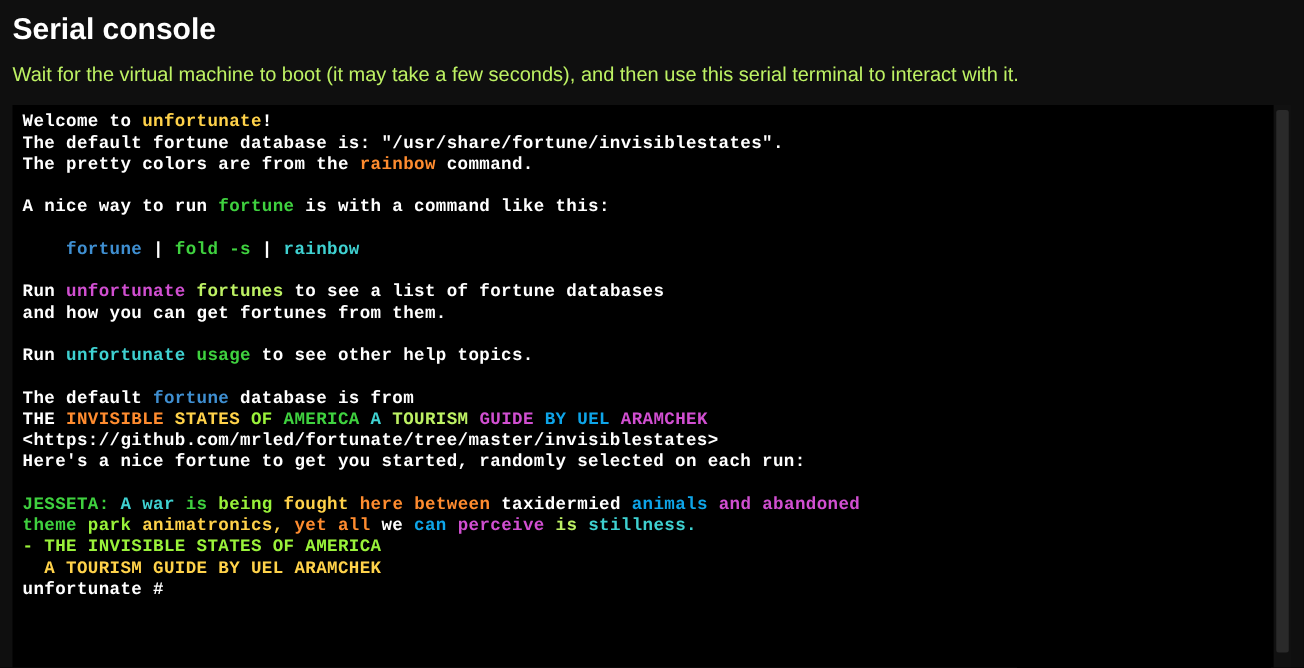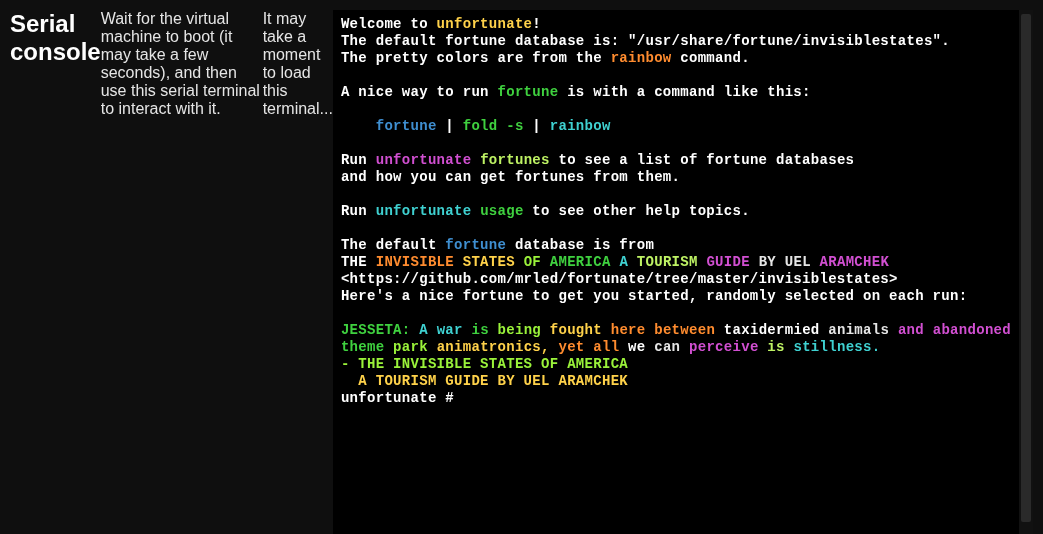--- a/index.html
+++ b/index.html
@@ -10,32 +10,32 @@
     background: #0f0f0f;
     color: #fff;
     font-family: -apple-system, BlinkMacSystemFont, "Segoe UI", Helvetica, Arial, sans-serif;
     overflow: hidden;
   }
   .page {
     padding: 10px 10px 0 10px;
     box-sizing: border-box;
     height: 100%;
     display: flex;
-    flex-direction: row;
+    flex-direction: column;
   }
   h1.title {
     margin: 0 0 14px 0;
     font-size: 24px;
     font-weight: 700;
     color: #fff;
   }
   p.desc {
     margin: 0 0 14px 0;
     font-size: 16px;
-    color: #e5e5e5;
+    color: #bef264;
     font-weight: 400;
   }
   .term-wrap {
     position: relative;
     flex: 1;
     display: flex;
   }
   .terminal {
     flex: 1;
     background: #000;
@@ -65,30 +65,29 @@
   
   .c-green  { color: #3fd13f; }
   .c-lime   { color: #9af23a; text-align: center; }
   .c-cyan   { color: #3fd1d1; }
   .c-blue   { color: #3f8fd1; }
   .c-orange { color: #ff8c2f; }
   .c-red    { color: #ffffff; }
   .c-yellow { color: #ffd24a; }
   .c-magenta{ color: #d14fd1; }
   .c-purple { color: #bef264; }
-  .c-pink   { color: #e5e5e5; }
+  .c-pink   { color: #0ea5e9; }
   .c-white  { color: #fff; }
 </style>
 </head>
 <body>
 
 <div class="page">
   <h1 class="title">Serial console</h1>
   <p class="desc">Wait for the virtual machine to boot (it may take a few seconds), and then use this serial terminal to interact with it.</p>
-  <p class="desc">It may take a moment to load this terminal...</p>
 
   <div class="term-wrap">
     <div class="terminal" id="terminal"><div><span class="c-white">Welcome to </span><span class="c-yellow">unfortunate</span><span class="c-white">!</span></div><div><span class="c-white">The default fortune database is: "/usr/share/fortune/invisiblestates".</span></div><div><span class="c-white">The pretty colors are from the </span><span class="c-orange">rainbow</span><span class="c-white"> command.</span></div><div>&nbsp;</div><div><span class="c-white">A nice way to run </span><span class="c-green">fortune</span><span class="c-white"> is with a command like this:</span></div><div>&nbsp;</div><div><span class="c-blue">    fortune</span><span class="c-white"> | </span><span class="c-green">fold -s</span><span class="c-white"> | </span><span class="c-cyan">rainbow</span></div><div>&nbsp;</div><div><span class="c-white">Run </span><span class="c-magenta">unfortunate</span><span class="c-white"> </span><span class="c-purple">fortunes</span><span class="c-white"> to see a list of fortune databases</span></div><div><span class="c-white">and how you can get fortunes from them.</span></div><div>&nbsp;</div><div><span class="c-white">Run </span><span class="c-cyan">unfortunate</span><span class="c-white"> </span><span class="c-green">usage</span><span class="c-white"> to see other help topics.</span></div><div>&nbsp;</div><div><span class="c-white">The default </span><span class="c-blue">fortune</span><span class="c-white"> database is from</span></div><div><span class="c-red">THE</span><span class="c-white"> </span><span class="c-orange">INVISIBLE</span><span class="c-white"> </span><span class="c-yellow">STATES</span><span class="c-white"> </span><span class="c-lime">OF</span><span class="c-white"> </span><span class="c-green">AMERICA</span><span class="c-white"> </span><span class="c-cyan">A</span><span class="c-white"> </span><span class="c-purple">TOURISM</span><span class="c-white"> </span><span class="c-magenta">GUIDE</span><span class="c-white"> </span><span class="c-pink">BY</span><span class="c-white"> </span><span class="c-pink">UEL</span><span class="c-white"> </span><span class="c-magenta">ARAMCHEK</span></div><div><span class="c-white">&lt;https://github.com/mrled/fortunate/tree/master/invisiblestates&gt;</span></div><div><span class="c-white">Here's a nice fortune to get you started, randomly selected on each run:</span></div><div>&nbsp;</div><div><span class="c-green">JESSETA:</span><span class="c-white"> </span><span class="c-cyan">A</span><span class="c-white"> </span><span class="c-cyan">war</span><span class="c-white"> </span><span class="c-green">is</span><span class="c-white"> </span><span class="c-lime">being</span><span class="c-white"> </span><span class="c-yellow">fought</span><span class="c-white"> </span><span class="c-orange">here</span><span class="c-white"> </span><span class="c-orange">between</span><span class="c-white"> </span><span class="c-red">taxidermied</span><span class="c-white"> </span><span class="c-pink">animals</span><span class="c-white"> </span><span class="c-magenta">and</span><span class="c-white"> </span><span class="c-magenta">abandoned</span></div><div><span class="c-green">theme</span><span class="c-white"> </span><span class="c-lime">park</span><span class="c-white"> </span><span class="c-yellow">animatronics,</span><span class="c-white"> </span><span class="c-orange">yet</span><span class="c-white"> </span><span class="c-orange">all</span><span class="c-white"> </span><span class="c-red">we</span><span class="c-white"> </span><span class="c-pink">can</span><span class="c-white"> </span><span class="c-magenta">perceive</span><span class="c-white"> </span><span class="c-purple">is</span><span class="c-white"> </span><span class="c-cyan">stillness.</span></div><div><span class="c-lime">- THE INVISIBLE STATES OF AMERICA</span></div><div><span class="c-yellow">  A TOURISM GUIDE BY UEL ARAMCHEK</span></div><div><span class="c-white">unfortunate # </span></div></div>
     <div class="scrollbar">
       <div class="thumb"></div>
     </div>
   </div>
 </div>
 
 </body></html>

